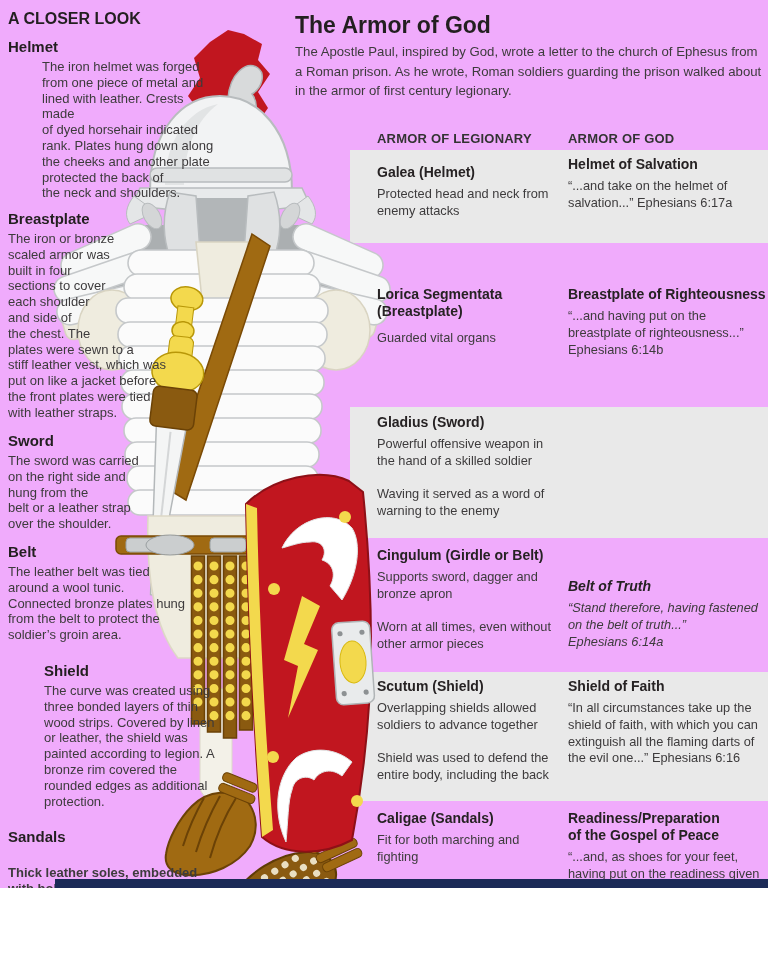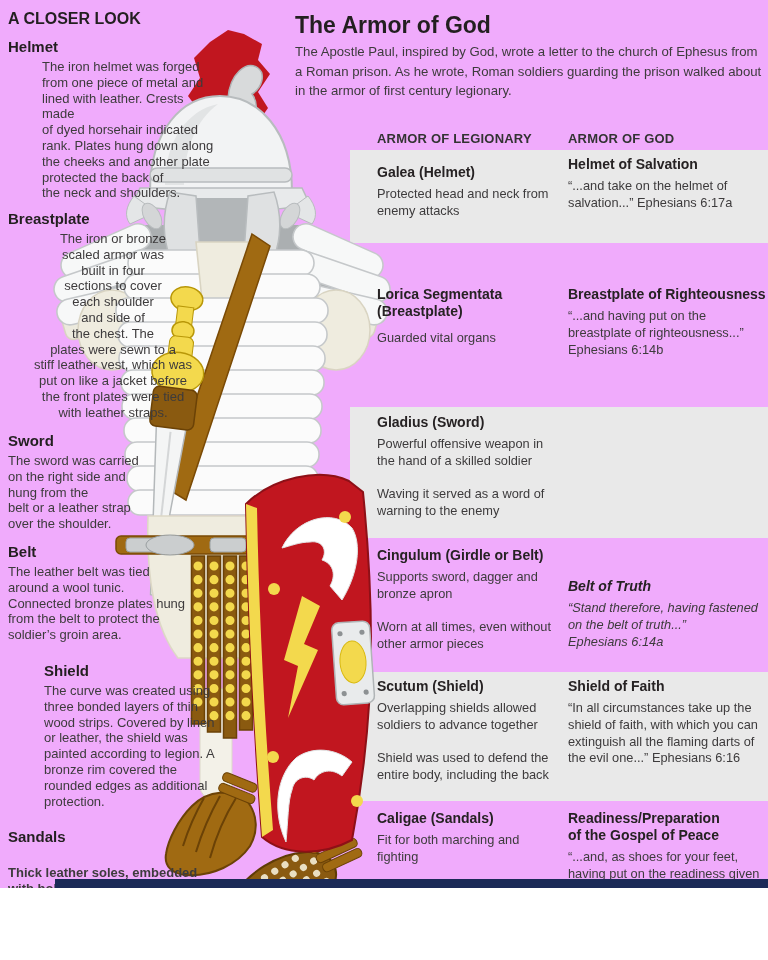--- a/index.html
+++ b/index.html
@@ -200,21 +200,21 @@
 from one piece of metal and
 lined with leather. Crests made
 of dyed horsehair indicated
 rank. Plates hung down along
 the cheeks and another plate
 protected the back of
 the neck and shoulders.</div>
   </div>
   <div class="abs txt" style="left:8px;top:210px;width:210px;">
     <div class="side-h">Breastplate</div>
-    <div class="side-b" style="margin-top:4px;text-align:center;">The iron or bronze
+    <div class="side-b" style="margin-top:4px;">The iron or bronze
 scaled armor was
 built in four
 sections to cover
 each shoulder
 and side of
 the chest. The
 plates were sewn to a
 stiff leather vest, which was
 put on like a jacket before
 the front plates were tied

